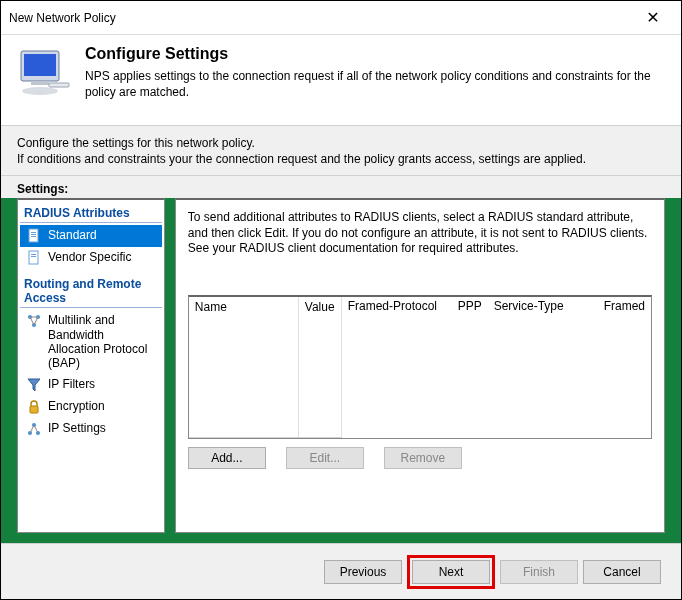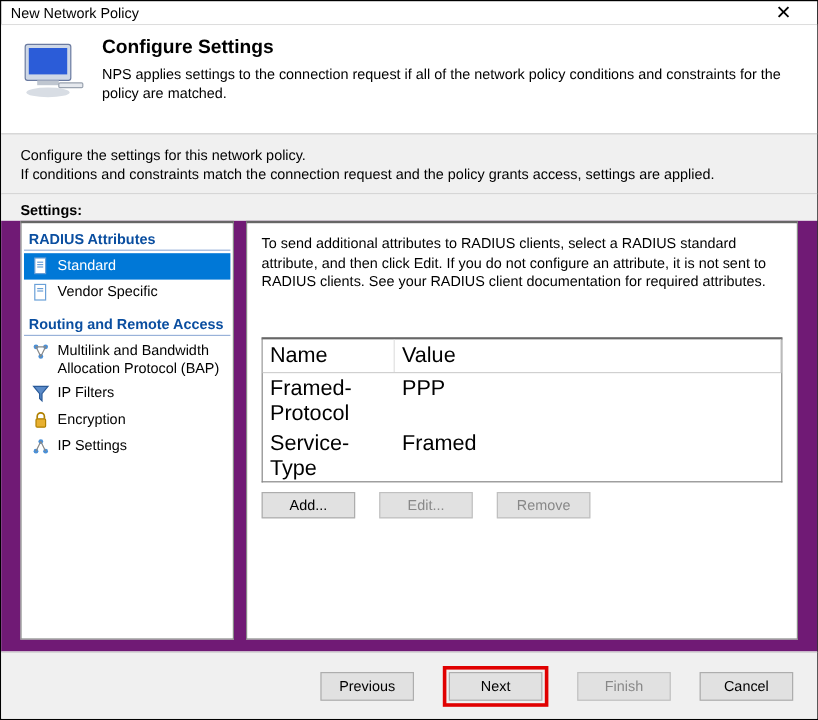--- a/index.html
+++ b/index.html
@@ -12,21 +12,21 @@
   }
   .window {
     width: 682px;
     height: 600px;
     border: 1px solid #000;
     display: flex;
     flex-direction: column;
     position: relative;
   }
   .titlebar {
-    height: 20px;
+    height: 34px;
     display: flex;
     align-items: center;
     padding: 0 8px;
     border-bottom: 1px solid #ddd;
   }
   .titlebar .title { flex: 1; font-size: 12px; }
   .titlebar .close {
     width: 40px;
     height: 28px;
     display: flex;
@@ -68,21 +68,21 @@
     padding: 6px 16px 2px 16px;
     font-weight: bold;
     font-size: 12px;
     background: #f0f0f0;
   }
   .body {
     flex: 1;
     display: flex;
     padding: 0 16px 10px 16px;
     gap: 10px;
-    background: #701a75;
+    background: #15803d;
     min-height: 0;
   }
   .side {
     width: 178px;
     background: #fff;
     border: 1px solid #888;
     border-top: 2px solid #666;
     padding: 4px 2px;
     overflow: hidden;
   }
@@ -126,24 +126,24 @@
     line-height: 1.3;
     margin-bottom: 38px;
   }
   .attr-label {
     font-size: 12px;
     margin-bottom: 2px;
   }
   .attr-table {
     border: 1px solid #888;
     border-top: 2px solid #666;
-    height: 121px;
-    display: flex;
-    flex-direction: column;
-    font-size: 18px;
+    height: 144px;
+    display: flex;
+    flex-direction: row;
+    font-size: 12px;
   }
   .attr-table .thead {
     display: flex;
     background: #fff;
     border-bottom: 1px solid #d0d0d0;
   }
   .attr-table .thead div {
     padding: 3px 6px;
     border-right: 1px solid #e0e0e0;
   }
@@ -175,21 +175,21 @@
     color: #888;
     background: #e1e1e1;
     border-color: #c0c0c0;
     cursor: default;
   }
   .footer {
     height: 56px;
     display: flex;
     align-items: center;
     justify-content: flex-end;
-    gap: 24px;
+    gap: 5px;
     padding: 0 20px;
     border-top: 1px solid #d0d0d0;
     background: #f0f0f0;
   }
   .footer .btn { min-width: 78px; height: 24px; }
   .highlight-box {
     border: 3px solid #e00000;
     padding: 2px;
     display: inline-flex;
   }
@@ -216,21 +216,21 @@
       </svg>
     </div>
     <div>
       <h1>Configure Settings</h1>
       <div class="desc">NPS applies settings to the connection request if all of the network policy conditions and constraints for the policy are matched.</div>
     </div>
   </div>
 
   <div class="instr-band">
     <div>Configure the settings for this network policy.</div>
-    <div>If conditions and constraints match the connection request and the policy grants access, settings are applied.</div>
+    <div>If conditions and constraints your the connection request and the policy grants access, settings are applied.</div>
   </div>
 
   <div class="settings-label">Settings:</div>
 
   <div class="body">
 
     <div class="side">
       <div class="section">RADIUS Attributes</div>
 
       <div class="item selected">

